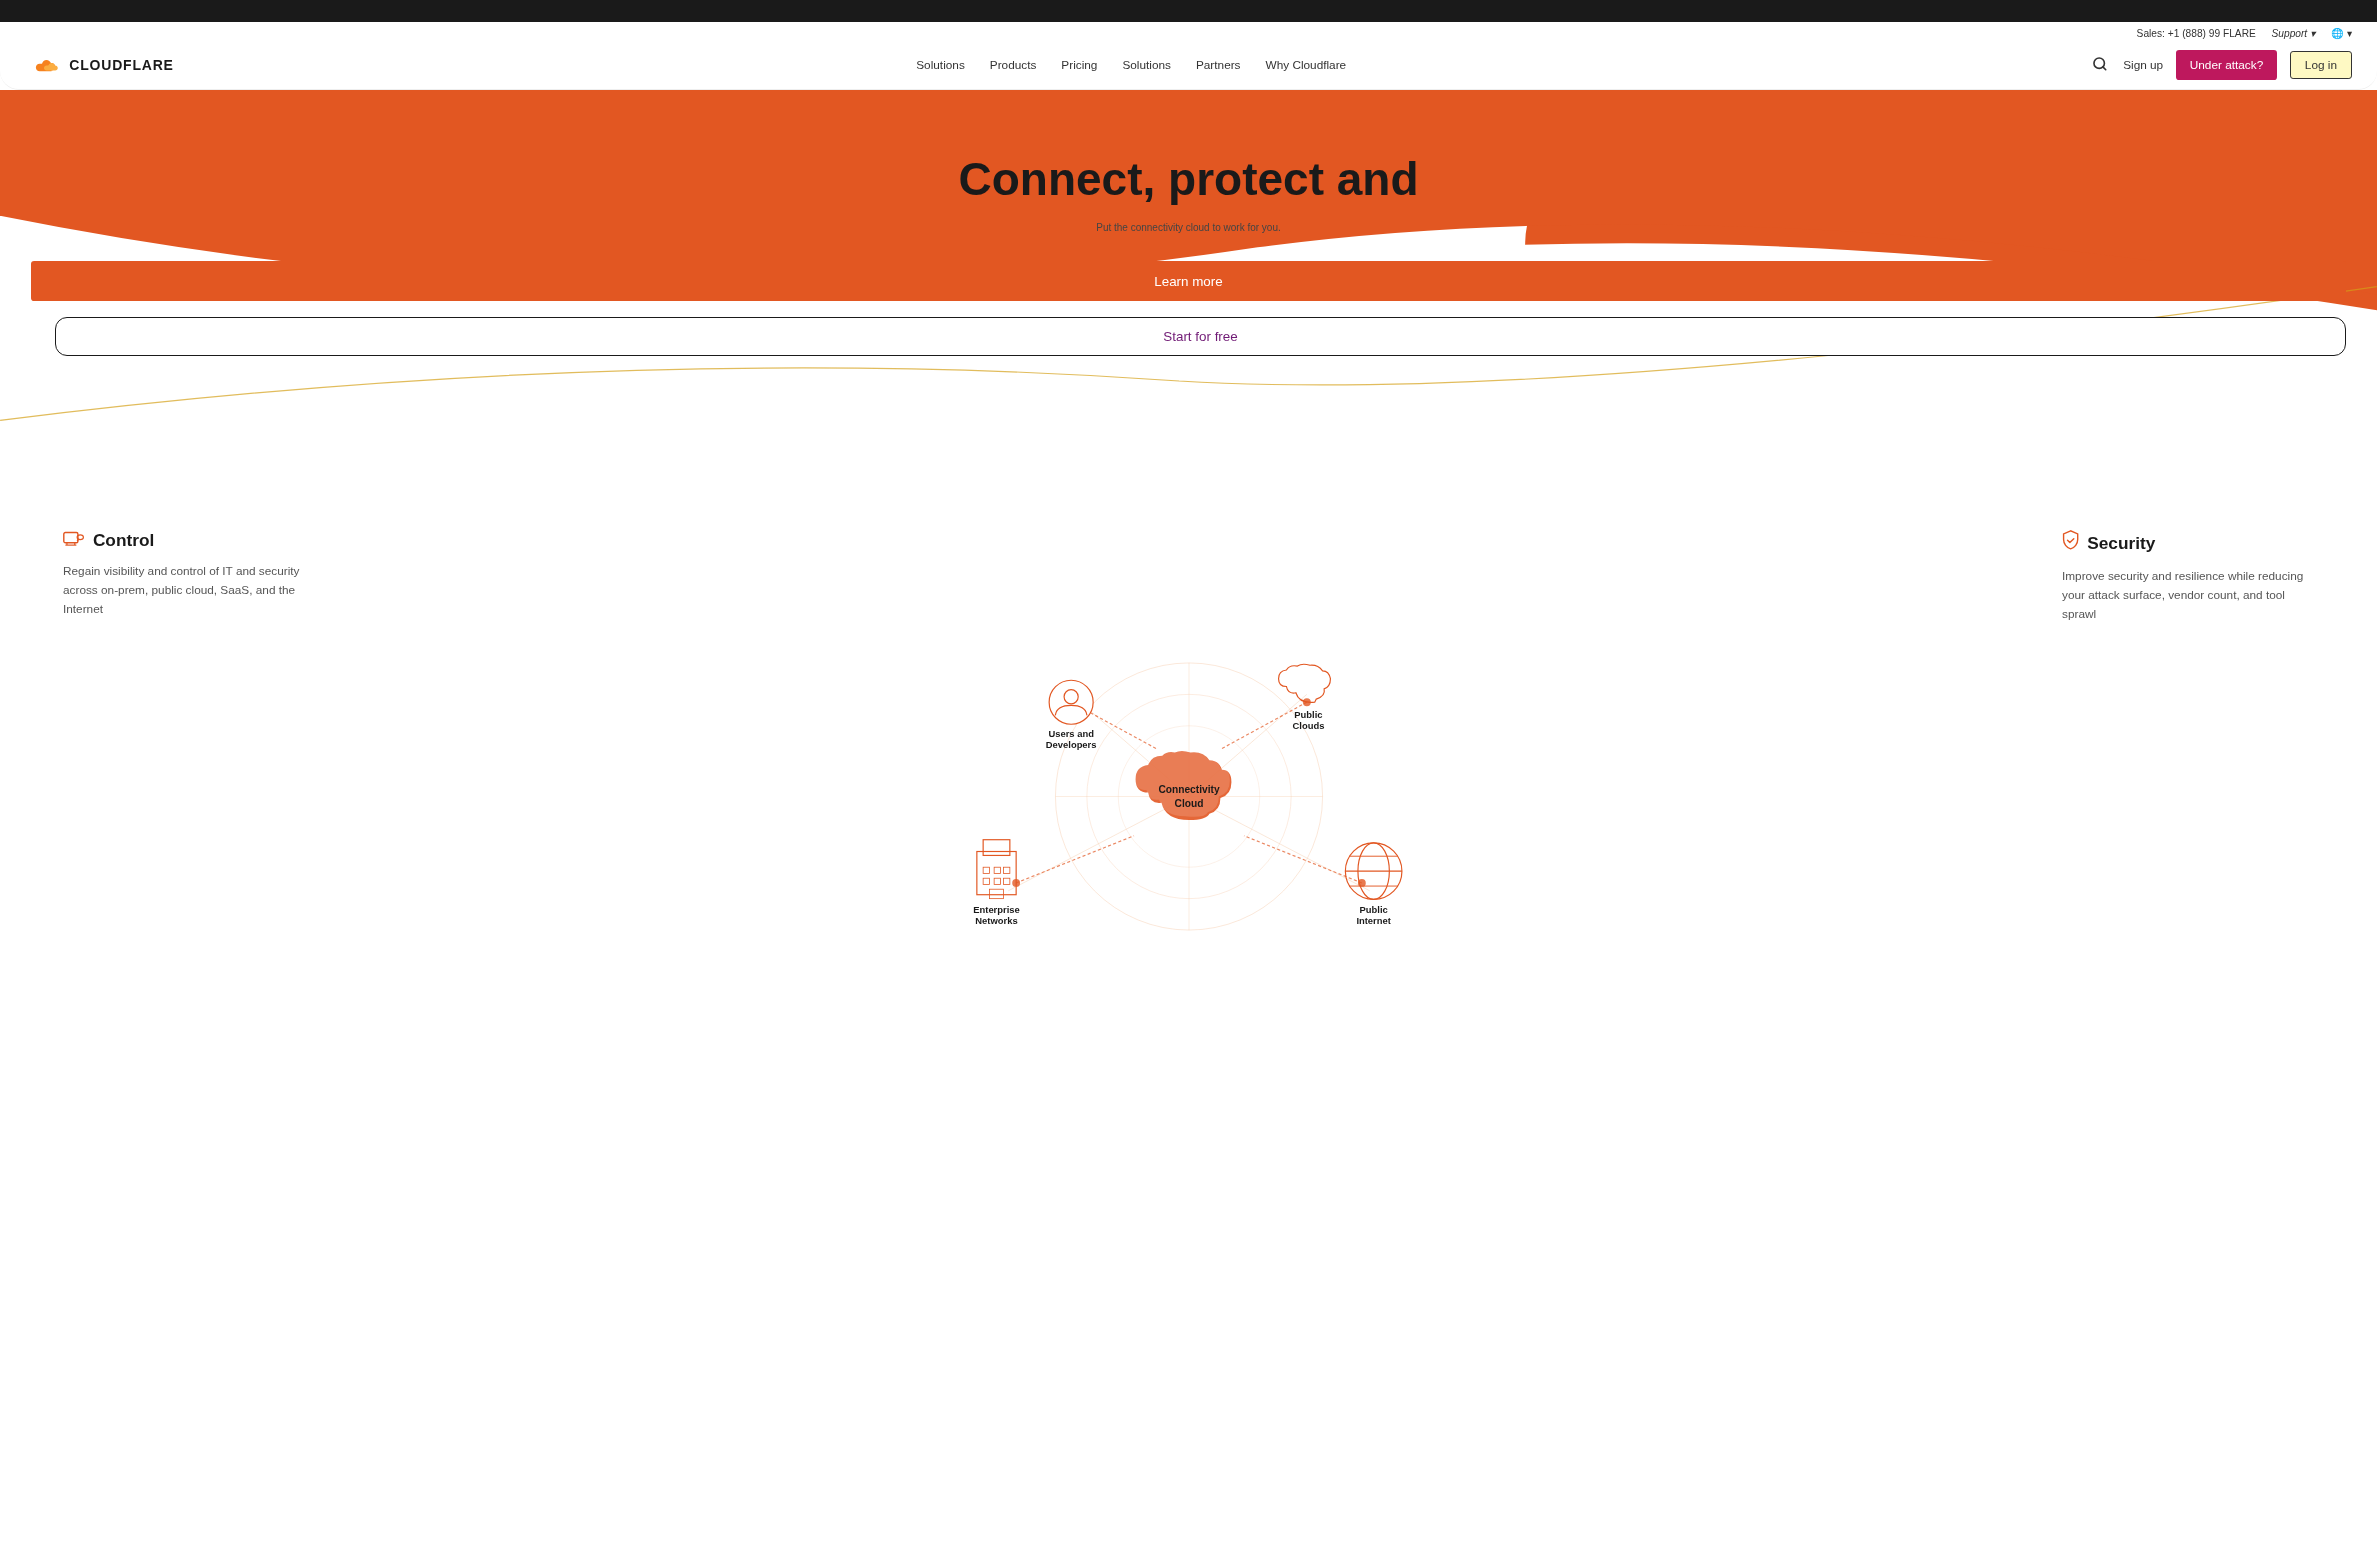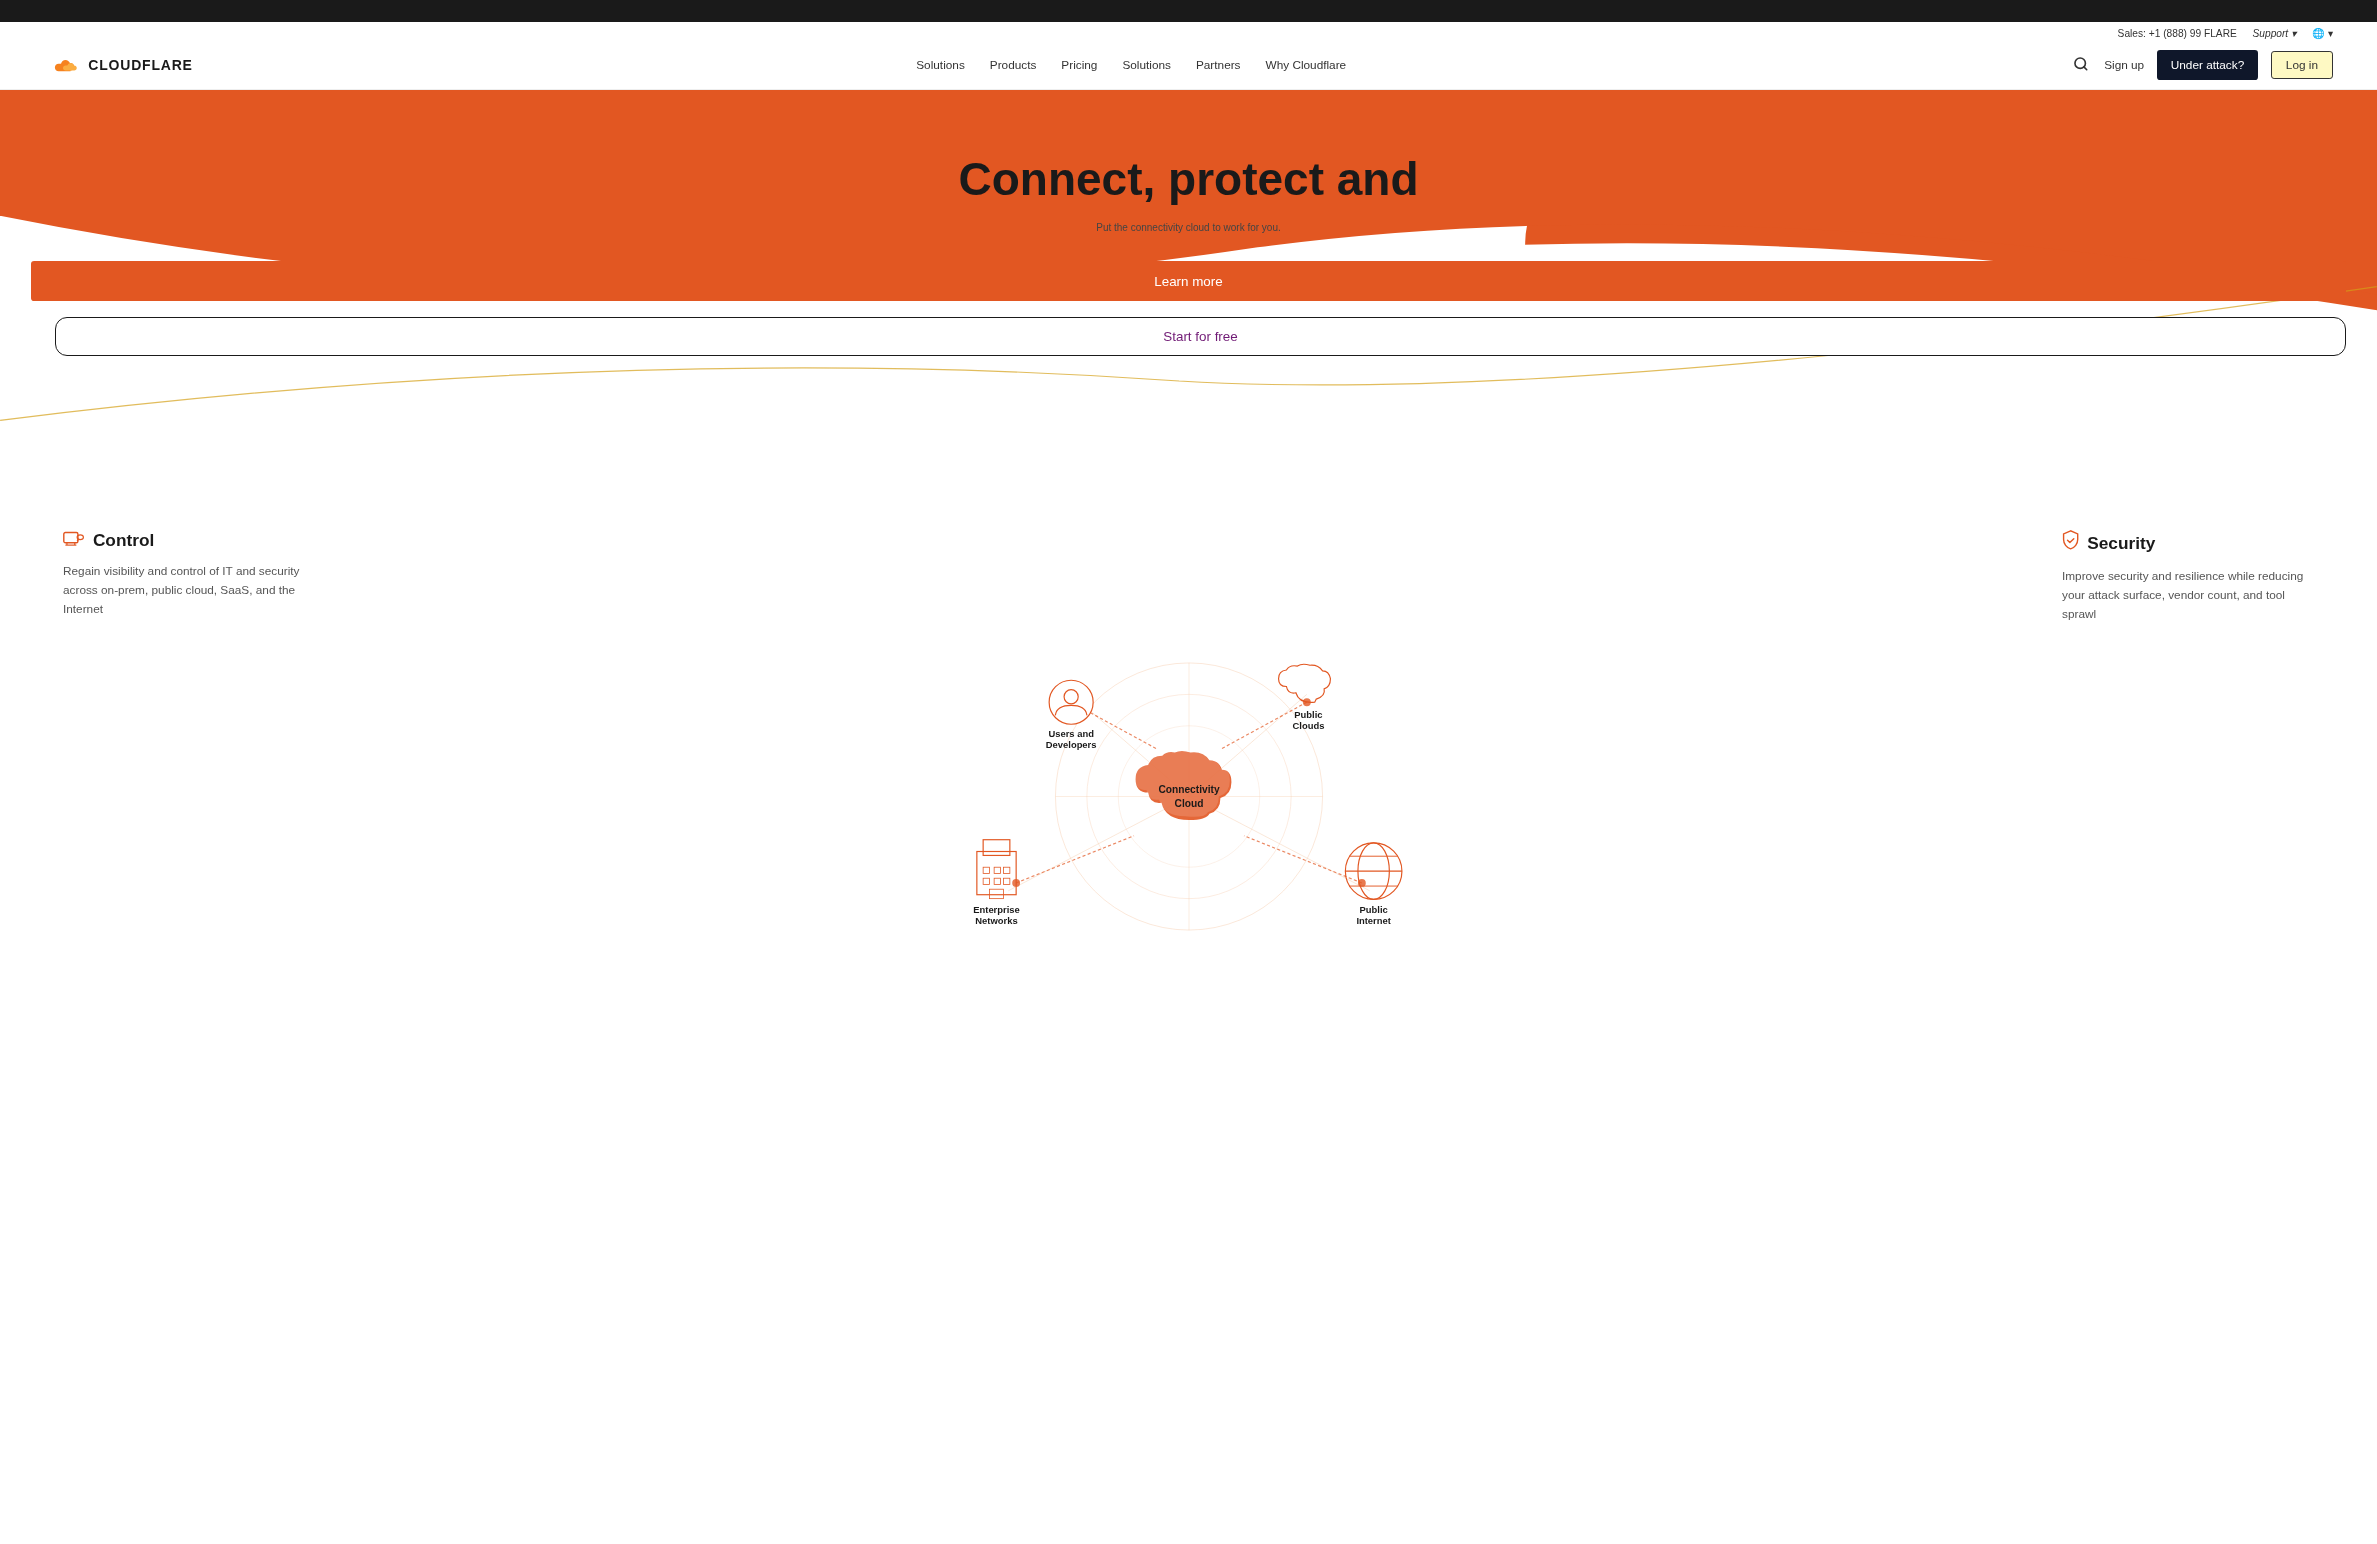--- a/index.html
+++ b/index.html
@@ -8,21 +8,22 @@
     
     .top-bar {
       background: #1a1a1a;
       height: 22px;
     }
 
     
     .header {
       background: #fff;
       border-bottom: 0.8px solid #eee;
-      padding: 0 44px;
+      padding: 0 25px;
+      border-radius: 19px;
     }
     .header-top {
       display: flex;
       justify-content: flex-end;
       align-items: center;
       padding: 6.3px 0 3.1px;
       font-size: 10.2px;
       color: #333;
       gap: 15.7px;
     }
@@ -63,21 +64,21 @@
       display: flex; align-items: center; gap: 12.6px;
     }
     .search-icon-btn {
       background: none; border: none; cursor: pointer; padding: 3.1px;
     }
     .sign-up-btn {
       background: none; border: none; cursor: pointer;
       font-size: 11.8px; color: #333;
     }
     .attack-btn {
-      background: #0f172a; color: #fff; border: none;
+      background: #be185d; color: #fff; border: none;
       padding: 7.9px 14px; border-radius: 3.1px; cursor: pointer;
       font-size: 11.8px; font-weight: 500;
     }
     .login-btn {
       background: #fef9c3; color: #333; border: 1.6px solid #333;
       padding: 6.3px 14px; border-radius: 3.1px; cursor: pointer;
       font-size: 11.8px; font-weight: 500;
     }
 
     

